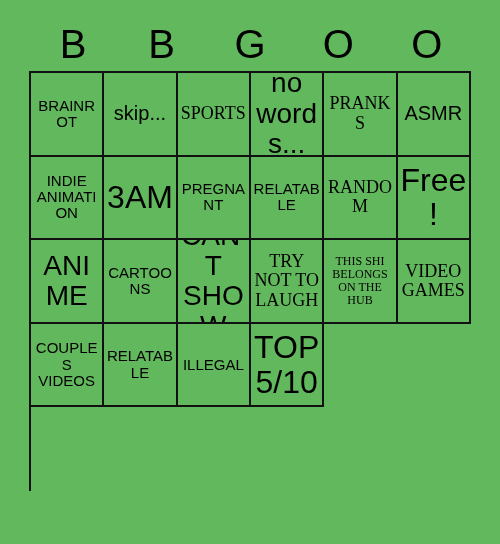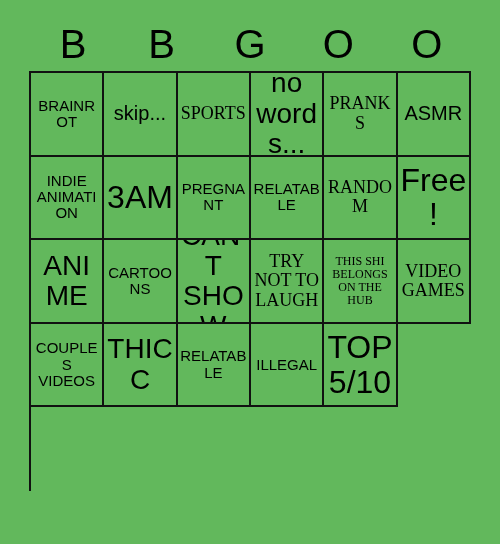--- a/index.html
+++ b/index.html
@@ -156,23 +156,20 @@
 HUB</span>
       </div>
       <div class="cell fs-md">
         <span class="cell-text">VIDEO
 GAMES</span>
       </div>
       <div class="cell fs-sm">
         <span class="cell-text">COUPLES
 VIDEOS</span>
       </div>
-      <div class="cell fs-lg">
-        <span class="cell-text">THICC</span>
-      </div>
       <div class="cell fs-xs">
         <span class="cell-text">RELATABLE</span>
       </div>
       <div class="cell fs-sm">
         <span class="cell-text">ILLEGAL</span>
       </div>
       <div class="cell fs-xxl">
         <span class="cell-text">TOP
 5/10</span>
       </div>

